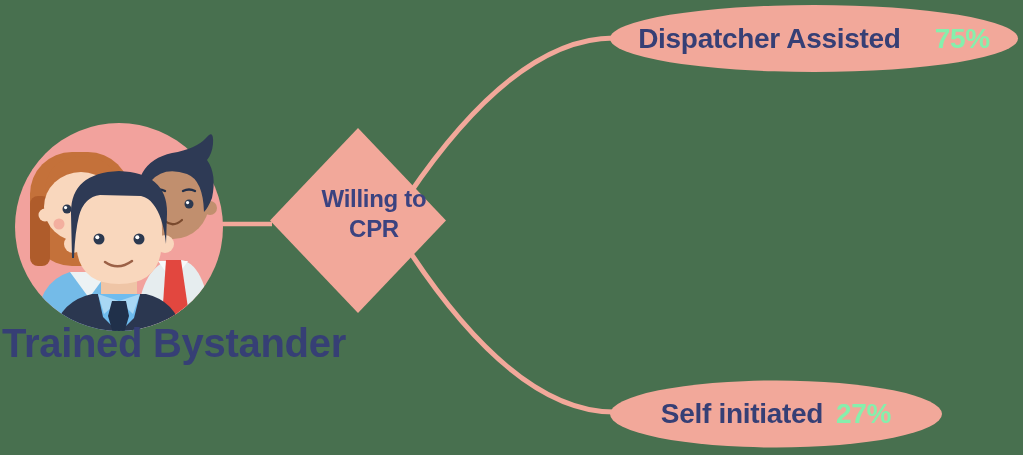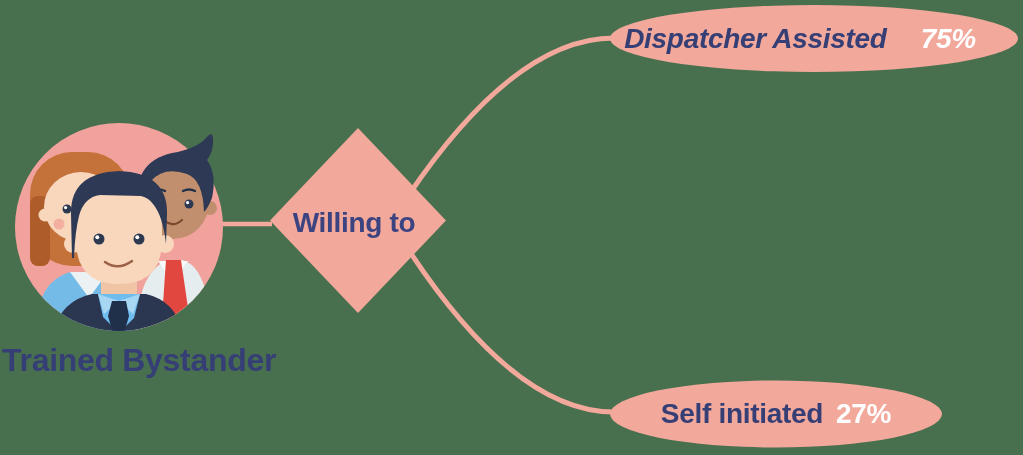--- a/index.html
+++ b/index.html
@@ -1,26 +1,26 @@
 <!DOCTYPE html>
 <html><head>
 <meta charset="utf-8">
 <style>
   html,body{margin:0;padding:0;background:#48704F;}
   .stage{position:relative;width:1023px;height:455px;background:#48704F;overflow:hidden;
          font-family:"Liberation Sans",sans-serif;}
   .stage svg{position:absolute;left:0;top:0;}
   .txt{position:absolute;color:#363F75;font-weight:700;letter-spacing:-0.3px;}
-  .source-label{left:2px;top:342px;font-size:32px;white-space:nowrap;}
-  .decision-text{left:254px;top:184px;width:200px;text-align:center;
-                 font-size:28px;line-height:30px;color:#3B4380;margin-top:24px;}
+  .source-label{left:2px;top:321px;font-size:40px;white-space:nowrap;}
+  .decision-text{left:274px;top:184px;width:200px;text-align:center;
+                 font-size:24px;line-height:30px;color:#3B4380;}
   .outcome{display:flex;align-items:center;justify-content:center;font-size:28px;}
   .outcome .o-label{color:#363F75;white-space:nowrap;}
-  .outcome .o-value{color:#ffffff;white-space:nowrap;}
-  .outcome-top{left:596px;top:7px;width:408px;height:64px;gap:34px;font-style:italic;}
+  .outcome .o-value{color:#86efac;white-space:nowrap;}
+  .outcome-top{left:610px;top:7px;width:408px;height:64px;gap:34px;}
   .outcome-bottom{left:610px;top:381px;width:332px;height:66px;gap:13px;}
 </style>
 </head>
 <body>
 
 <div class="stage">
 
   <svg width="1023" height="455" viewBox="0 0 1023 455">
     <defs>
       <clipPath id="circleClip">
@@ -91,20 +91,21 @@
         <circle cx="137.3" cy="237.3" r="2" fill="#FFFFFF"></circle>
         <path d="M 105 262 Q 118 271 132 261" stroke="#9C6147" stroke-width="2.5" stroke-linecap="round" fill="none"></path>
       </g>
     </g>
   </svg>
 
   <div class="txt source-label">Trained Bystander</div>
 
   <div class="txt decision-text">
     <div>Willing to</div>
+    <div>CPR</div>
   </div>
 
   <div class="txt outcome outcome-top">
     <span class="o-label">Dispatcher Assisted</span>
     <span class="o-value">75%</span>
   </div>
 
   <div class="txt outcome outcome-bottom">
     <span class="o-label">Self initiated</span>
     <span class="o-value">27%</span>

